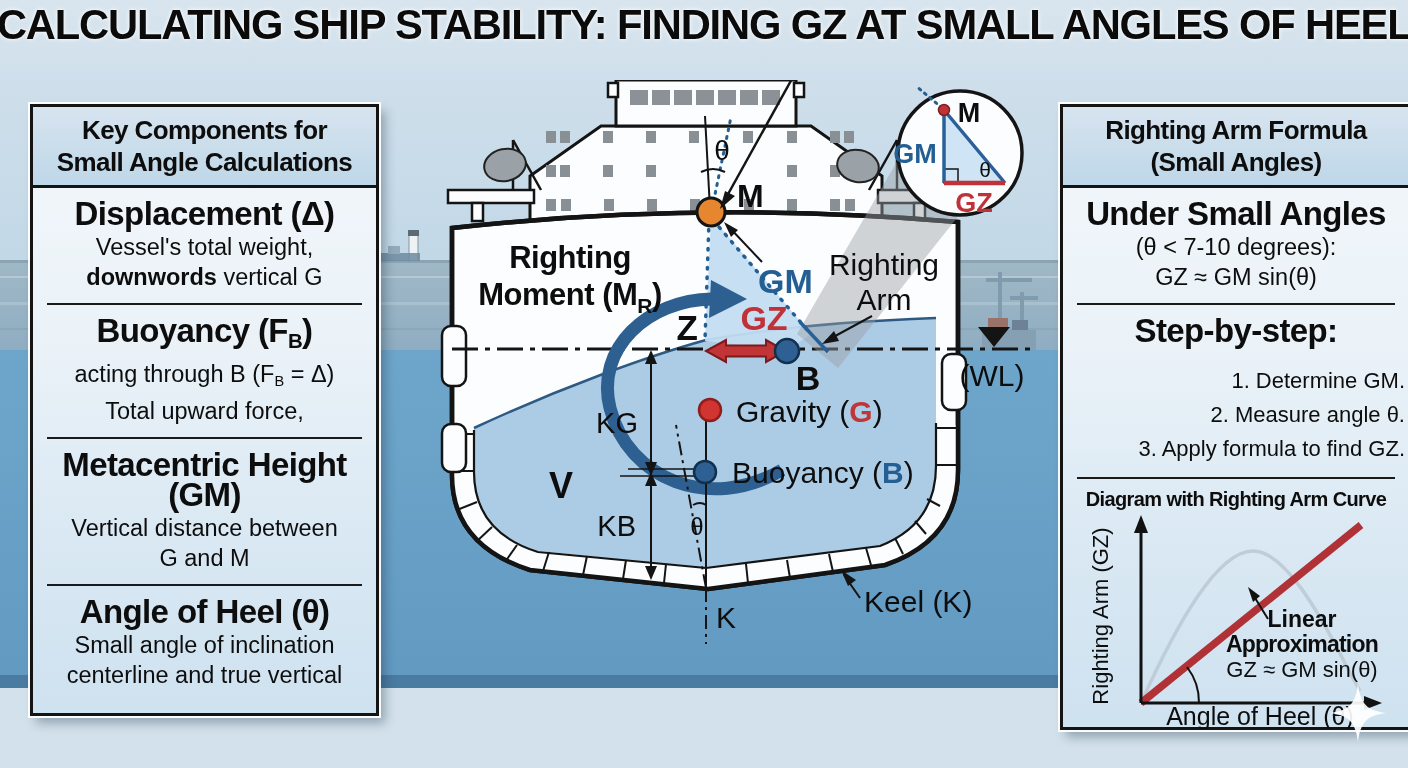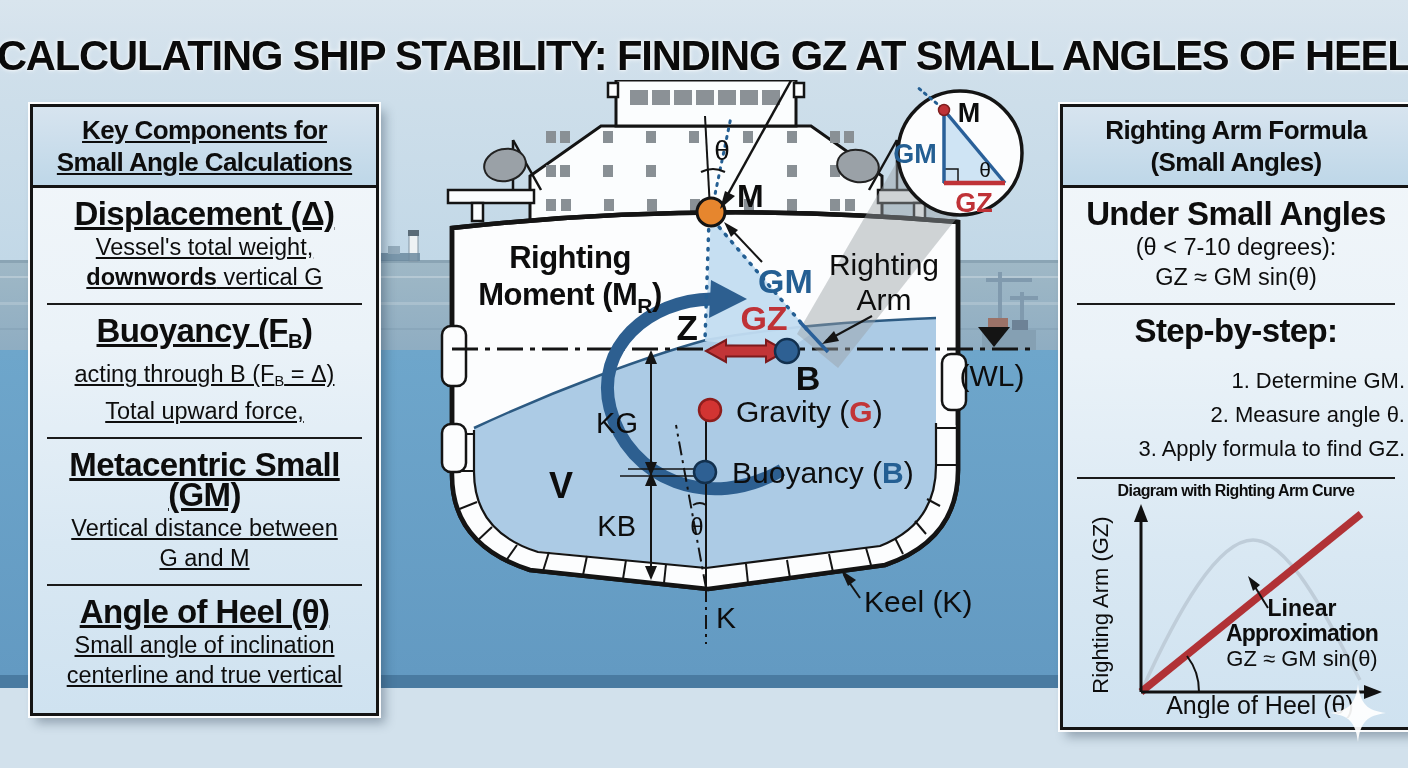--- a/index.html
+++ b/index.html
@@ -1,36 +1,36 @@
 <!DOCTYPE html>
 <html><head>
 <meta charset="utf-8">
 <style>
   html,body{margin:0;padding:0;background:#9db6c5;}
   #stage{position:relative;width:1408px;height:768px;overflow:hidden;
          font-family:"Liberation Sans",sans-serif;background:#d2e1ec;}
   #bgsvg{position:absolute;left:0;top:0;z-index:1;}
   #title-bar{position:absolute;left:0;top:0;width:1408px;height:80px;z-index:2;
-             display:flex;align-items:flex-end;justify-content:center;
+             display:flex;align-items:flex-start;justify-content:center;
              background:linear-gradient(180deg,#d9e5ee 0%,#cfdfeb 100%);}
   #title-bar .t{font-size:43px;font-weight:bold;letter-spacing:-1.2px;color:#0b0b0b;
                 white-space:nowrap;transform:scaleX(.97);
                 text-shadow:0 0 5px rgba(255,255,255,.9),0 0 2px rgba(255,255,255,.9);}
   .panel{position:absolute;z-index:3;border:3px solid #141414;color:#0d0d0d;text-align:center;
          background:linear-gradient(180deg,#f3f7fa 0%,#eaf2f8 40%,#d9e8f3 72%,#cfe2f0 100%);
          box-shadow:0 0 0 2px rgba(255,255,255,.95),6px 7px 10px rgba(25,45,65,.35);}
   .panel-header{background:linear-gradient(180deg,#d7e4ef 0%,#bed7e8 100%);
                 border-bottom:3px solid #141414;font-weight:bold;font-size:26px;
                 line-height:32px;padding:7px 2px;letter-spacing:-0.6px;}
   .sec-h{font-weight:bold;font-size:33px;letter-spacing:-0.6px;margin-top:11px;line-height:30px;}
   .sec-b{font-size:23.5px;line-height:30px;margin-top:3px;}
   .hr{border-top:2.5px solid #1a1a1a;margin:11px 14px 0 14px;}
   .sub{font-size:0.62em;vertical-align:-0.3em;}
   .steps{text-align:right;font-size:22px;line-height:34px;padding:0 4px 0 12px;margin-top:18px;}
-  .chart-title{font-size:16px;font-weight:bold;letter-spacing:-0.6px;margin-top:3px;}
+  .chart-title{font-size:20px;font-weight:bold;letter-spacing:-0.6px;margin-top:9px;}
   #sparkle{position:absolute;left:1316px;top:672px;z-index:6;}
   svg text{font-family:"Liberation Sans",sans-serif;}
 </style>
 </head>
 <body>
 
 <div id="stage">
 
   <div id="title-bar">
     <span class="t">CALCULATING SHIP STABILITY: FINDING GZ AT SMALL ANGLES OF HEEL</span>
@@ -266,21 +266,21 @@
     <text x="638" y="513" font-size="29" text-anchor="end" fill="#0d0d0d">KG</text>
     <text x="636" y="616" font-size="29" text-anchor="end" fill="#0d0d0d">KB</text>
     <text x="561" y="578" font-size="36" font-weight="bold" text-anchor="middle" fill="#0d0d0d">V</text>
     <text x="716" y="708" font-size="30" fill="#0d0d0d">K</text>
 
     <line x1="860" y1="678" x2="844" y2="655" stroke="#141414" stroke-width="2"></line>
     <polygon points="841,650 856,660 848,666" fill="#141414"></polygon>
     <text x="864" y="692" font-size="30" fill="#0d0d0d">Keel (K)</text>
   </svg>
 
-  <div class="panel" style="left:30px;top:104px;width:343px;height:606px;text-decoration:underline;">
+  <div class="panel" style="left:30px;top:104px;width:343px;height:606px;">
     <div class="panel-header">
       <div>Key Components for</div>
       <div>Small Angle Calculations</div>
     </div>
     <div>
       <div class="sec-h">Displacement (Δ)</div>
       <div class="sec-b">
         <div>Vessel's total weight,</div>
         <div><b>downwords</b><span> vertical G</span></div>
       </div>
@@ -288,21 +288,21 @@
     <div class="hr"></div>
     <div>
       <div class="sec-h"><span>Buoyancy (F</span><span class="sub">B</span><span>)</span></div>
       <div class="sec-b">
         <div><span>acting through B (F</span><span class="sub">B</span><span> = Δ)</span></div>
         <div>Total upward force,</div>
       </div>
     </div>
     <div class="hr"></div>
     <div>
-      <div class="sec-h">Metacentric Small (GM)</div>
+      <div class="sec-h">Metacentric Height (GM)</div>
       <div class="sec-b">
         <div>Vertical distance between</div>
         <div>G and M</div>
       </div>
     </div>
     <div class="hr"></div>
     <div>
       <div class="sec-h">Angle of Heel (θ)</div>
       <div class="sec-b">
         <div>Small angle of inclination</div>

